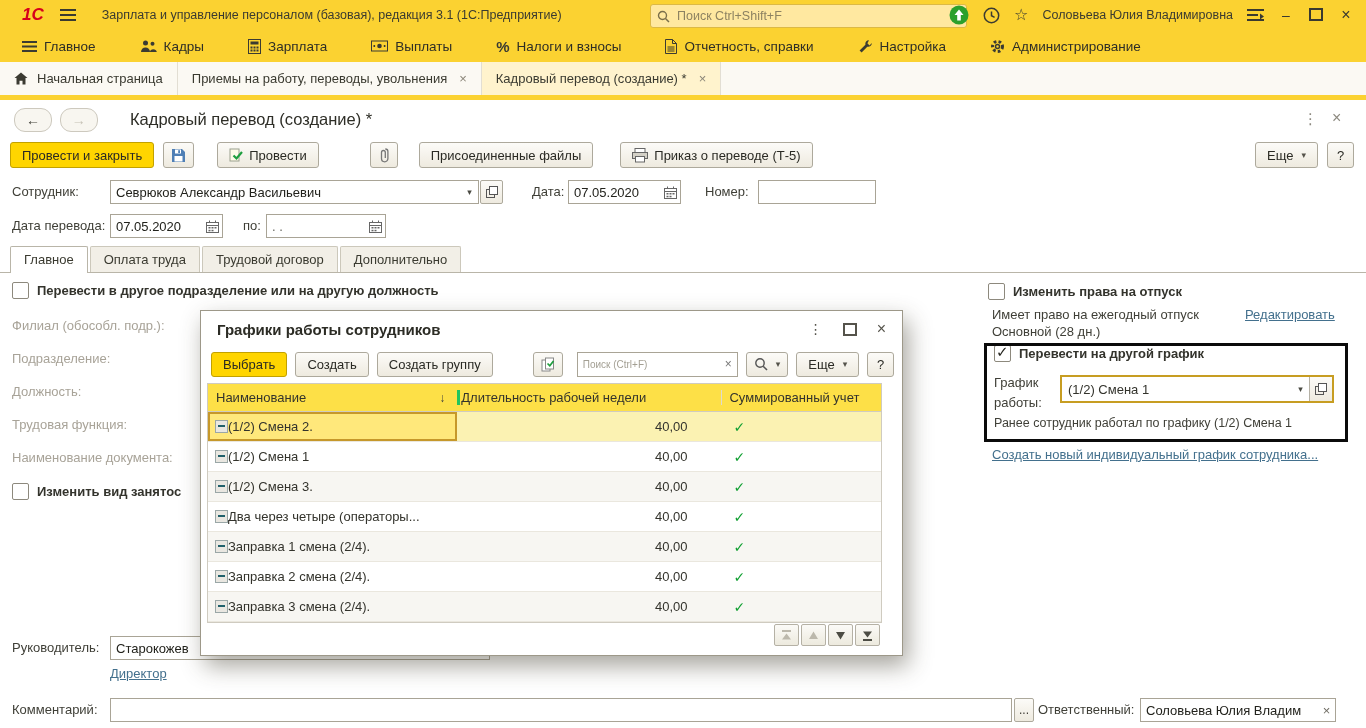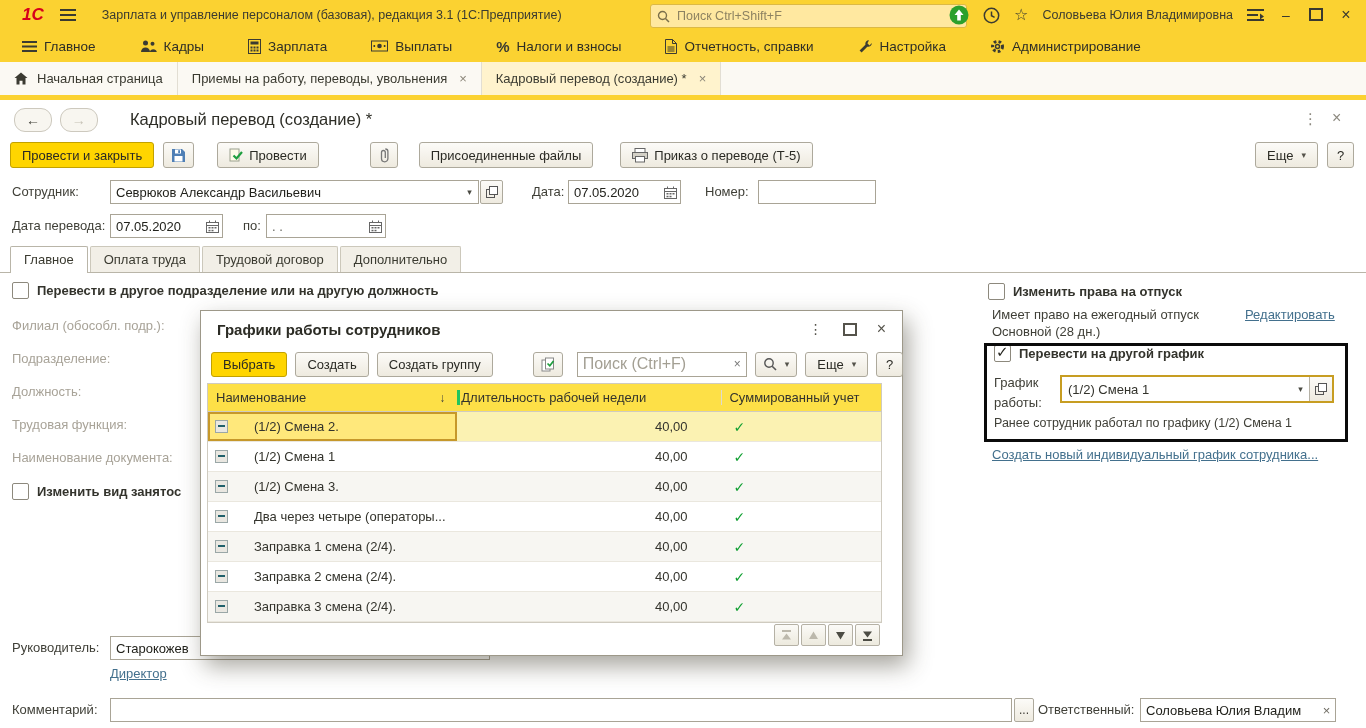--- a/index.html
+++ b/index.html
@@ -75,32 +75,32 @@
   .annotation{position:absolute;left:984px;top:343px;width:364px;height:99px;border:3px solid #0b0b0b;z-index:45;pointer-events:none;box-sizing:border-box}
 
   
   .modal{position:absolute;left:200px;top:310px;width:703px;height:346px;background:#fff;border:1px solid #9d9889;box-shadow:5px 10px 22px rgba(60,55,40,.45);z-index:40;box-sizing:border-box}
   .m-head{height:36px;display:flex;align-items:center;padding:0 16px}
   .m-title{font-weight:bold;font-size:15px;color:#2c2c25;flex:1;white-space:nowrap}
   .m-ico{color:#55534b;font-size:14px;margin-left:20px;cursor:pointer;display:flex;align-items:center}
   .m-toolbar{height:34px;display:flex;align-items:center;gap:8px;padding:0 10px}
   .m-toolbar .btn{height:25px}
   .m-search{display:flex;align-items:center;height:25px;width:170px;border:1px solid #a9a496;background:#fff;margin-left:6px;box-sizing:border-box}
-  .m-search input{flex:1;min-width:0;border:none;outline:none;font-size:16px;padding:0 5px;color:#444;font-family:inherit}
+  .m-search input{flex:1;min-width:0;border:none;outline:none;font-size:10px;padding:0 5px;color:#444;font-family:inherit}
   .m-search input::placeholder{color:#a39f93}
   .m-search .clr{width:17px;text-align:center;color:#777;font-size:12px;cursor:pointer}
   .m-table{margin:2px 0 0 6px;width:675px;border:1px solid #cfcbc0;box-sizing:border-box}
   .t-head{display:flex;height:27px;background:#fde047;border-bottom:1px solid #cfcbc0;align-items:center;font-size:13px;color:#33332c}
   .h-name{width:250px;display:flex;align-items:center;padding-left:8px;box-sizing:border-box}
   .h-name .sort{margin-left:auto;margin-right:12px;color:#44443c;font-size:12px}
   .h-week{width:265px;padding-left:1px;box-sizing:border-box;border-left:3px solid #22c55e}
   .h-check{width:160px;padding-left:7px;box-sizing:border-box;border-left:1px solid #dedacf}
   .t-row{display:flex;height:29px;align-items:stretch;border-bottom:1px solid #eae7de;font-size:13px;background:#fff}
   .t-row:nth-child(even){background:#f7f6f2}
-  .c-name{width:250px;display:flex;align-items:center;gap:26px;padding-left:7px;box-sizing:border-box;overflow:hidden;white-space:nowrap}
+  .c-name{width:250px;display:flex;align-items:center;gap:0;padding-left:7px;box-sizing:border-box;overflow:hidden;white-space:nowrap}
   .c-week{width:265px;display:flex;align-items:center;justify-content:flex-end;padding-right:34px;box-sizing:border-box}
   .c-check{width:160px;display:flex;align-items:center;padding-left:12px;box-sizing:border-box}
   .t-row.selected{background:#fbf2b2}
   .t-row.selected .c-name{box-shadow:inset 0 0 0 2px #c6982a;background:#ffe87b}
   .check-ico{color:#12a033;font-weight:bold;font-size:14px}
   .row-ico{width:13px;height:13px;flex:none;background:#e9e7e1;border:1px solid #9aa7a7;position:relative;box-sizing:border-box}
   .row-ico::after{content:"";position:absolute;left:2px;top:4px;width:7px;height:2px;background:#20606b}
   .pager{position:absolute;right:22px;bottom:9px;display:flex;gap:2px}
   .pg{width:23px;height:20px;border:1px solid #b5b1a5;border-radius:2px;background:linear-gradient(#fbfaf7,#edeade);display:flex;align-items:center;justify-content:center;cursor:pointer}
 </style>

